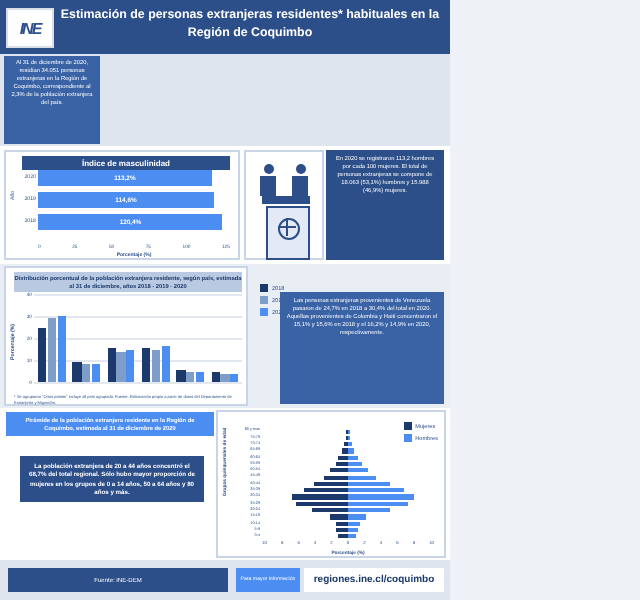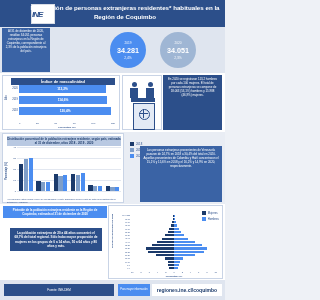--- a/index.html
+++ b/index.html
@@ -6,21 +6,21 @@
   body{
     width:225px;height:300px;overflow:hidden;
     font-family:"Liberation Sans",sans-serif;
     background:#eef1f6;
   }
   .page{position:relative;width:225px;height:300px;background:#e9edf4;}
 
   
   .header{position:absolute;left:0;top:0;width:225px;height:27px;background:#2c4f8a;}
   .logo{position:absolute;left:3px;top:4px;width:22px;height:18px;background:#ffffff;
-        border:1px solid #d8dde6;display:flex;align-items:center;margin-left:28px;}
+        border:1px solid #d8dde6;display:flex;align-items:center;justify-content:center;}
   .logo-txt{font-size:8px;font-weight:bold;color:#2c4f8a;letter-spacing:-1px;font-style:italic;}
   .header-title{position:absolute;left:30px;top:3px;width:190px;text-align:center;
         color:#ffffff;font-size:6.2px;font-weight:bold;line-height:9px;}
 
   
   .band1{position:absolute;left:0;top:27px;width:225px;height:46px;background:#dfe5ef;}
   .intro{position:absolute;left:2px;top:1px;width:48px;height:44px;background:#3a63a5;
          color:#fff;font-size:2.9px;line-height:3.9px;text-align:center;padding:2px 2px;
          box-sizing:border-box;}
   .circ{position:absolute;border-radius:50%;display:flex;flex-direction:column;
@@ -144,30 +144,20 @@
   <div class="header">
     <div class="logo">
       <span class="logo-txt">INE</span>
     </div>
     <div class="header-title">Estimación de personas extranjeras residentes* habituales en la Región de Coquimbo</div>
   </div>
 
   <div class="band1">
     <div class="intro">Al 31 de diciembre de 2020, residían 34.051 personas extranjeras en la Región de Coquimbo, correspondiente al 2,3% de la población extranjera del país.</div>
 
-    <div class="circ c2">
-      <div class="cy">2019</div>
-      <div class="cv">34.281</div>
-      <div class="cp">2,4%</div>
-    </div>
-    <div class="circ c3">
-      <div class="cy">2020</div>
-      <div class="cv">34.051</div>
-      <div class="cp">2,3%</div>
-    </div>
     <div class="foot-note">* Se define por personas extranjeras residentes o aquella contabilizada en el extranjero cuya nacionalidad extranjera, residentes habituales en Chile o que han estado o permanecido en el país por un periodo de residencia por más de un año.</div>
   </div>
 
   <div class="band2">
     <div class="panelL">
       <div class="bar-title">Índice de masculinidad</div>
       <div class="ylab">Año</div>
       <div id="masc-rows">
           <div class="brow" style="top: 9px;">
             <div class="blabel">2020</div>

